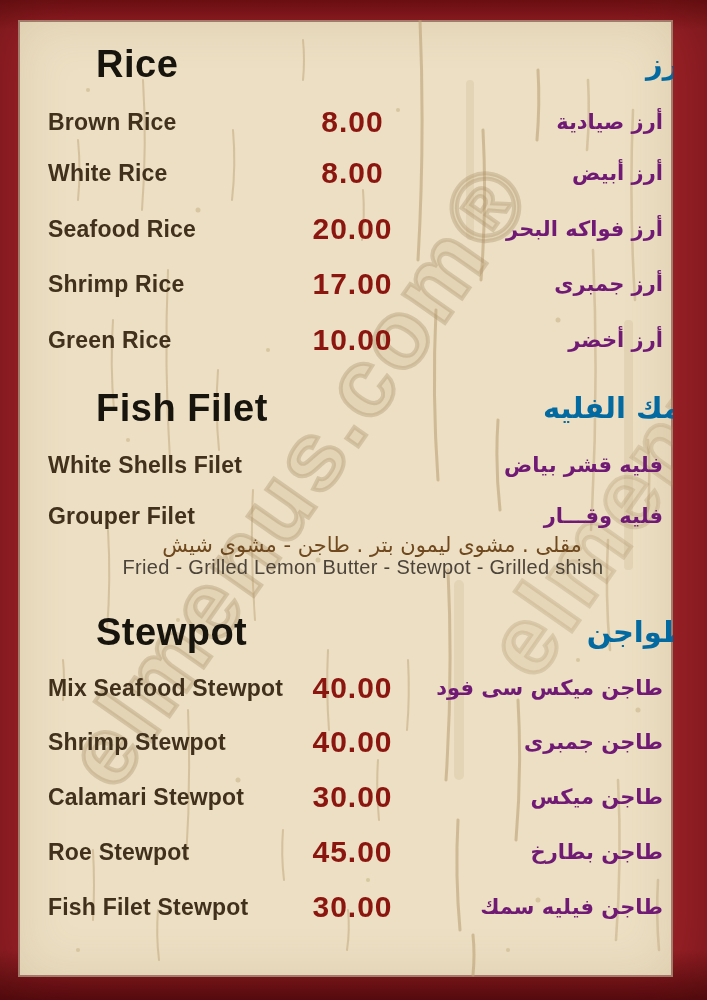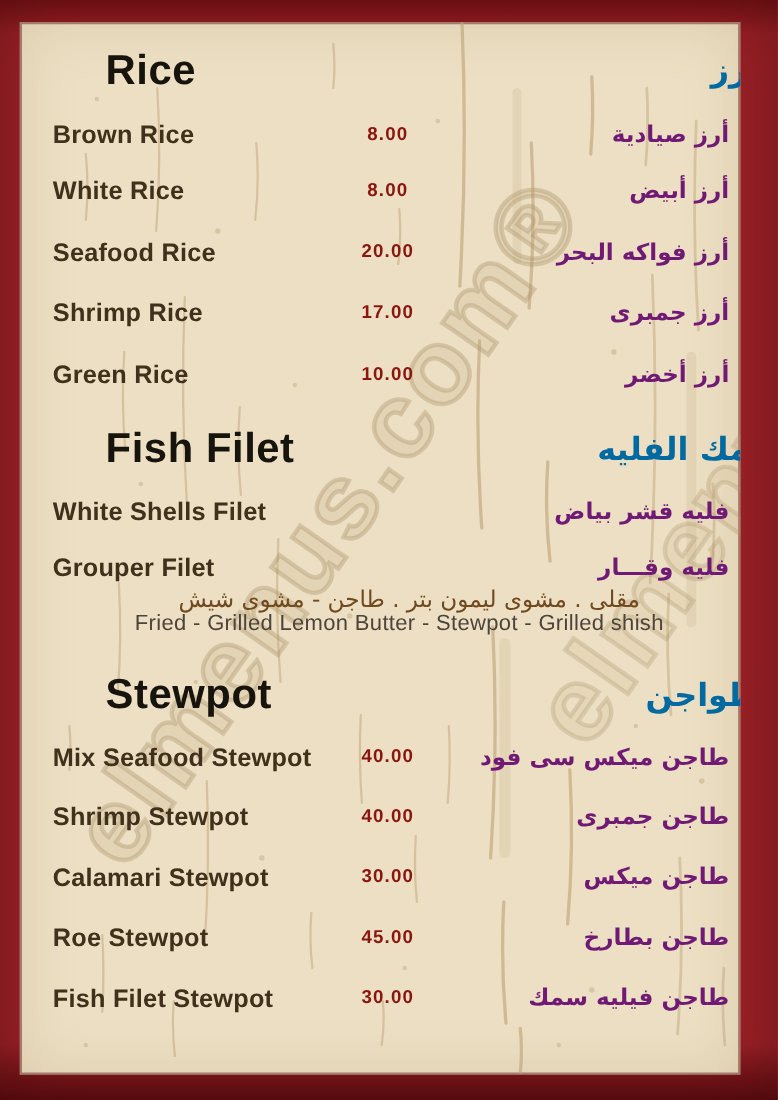--- a/index.html
+++ b/index.html
@@ -42,21 +42,21 @@
     font-family:"DejaVu Sans",sans-serif;
     font-weight:bold;font-size:29px;color:#0369a1;
   }
   .row{position:absolute;left:0;width:100%;height:30px;line-height:30px;}
   .item-en{
     position:absolute;left:30px;top:0;
     font-weight:bold;font-size:23px;color:#40301c;letter-spacing:.2px;
   }
   .item-price{
     position:absolute;left:0;top:0;width:100%;text-align:center;text-indent:14px;
-    font-weight:bold;font-size:17px;color:#8b150f;letter-spacing:1px;
+    font-weight:bold;font-size:30px;color:#8b150f;letter-spacing:1px;
   }
   .item-ar{
     position:absolute;right:10px;top:0;direction:rtl;
     font-family:"DejaVu Sans",sans-serif;
     font-weight:bold;font-size:21px;color:#701a75;
   }
   .note{position:absolute;left:0;width:100%;text-align:center;}
   .note-ar{
     top:514px;height:22px;line-height:22px;padding-left:53px;box-sizing:border-box;
     direction:rtl;font-family:"DejaVu Sans",sans-serif;

